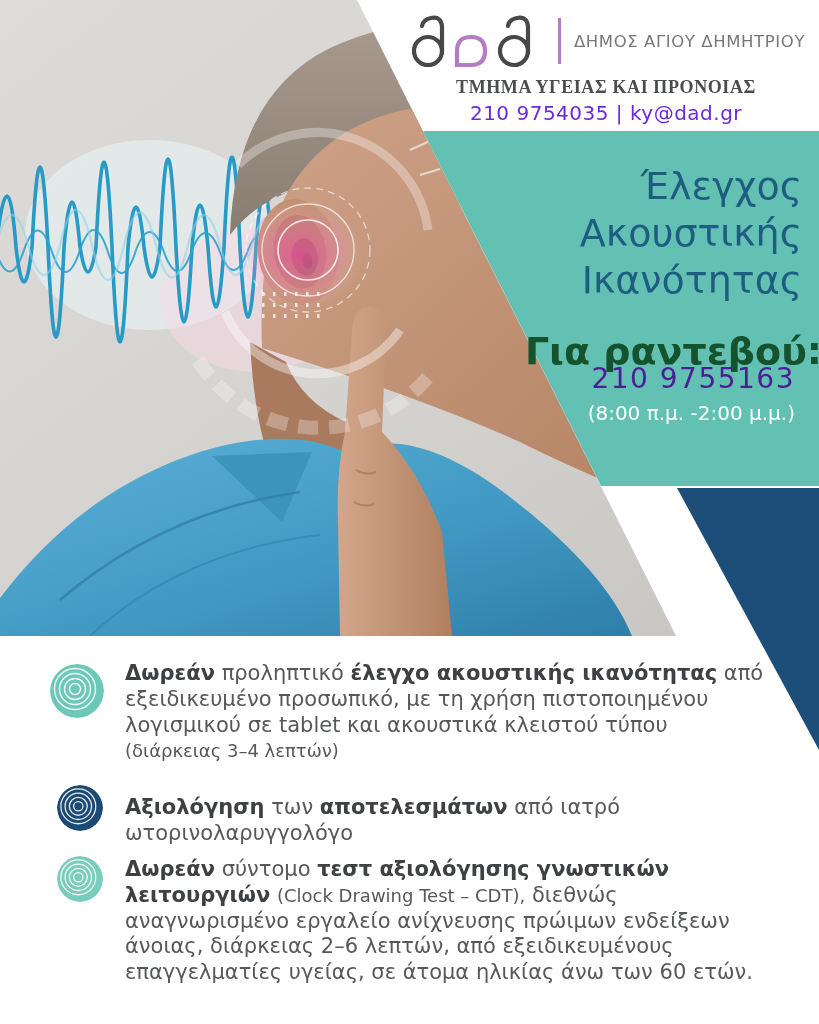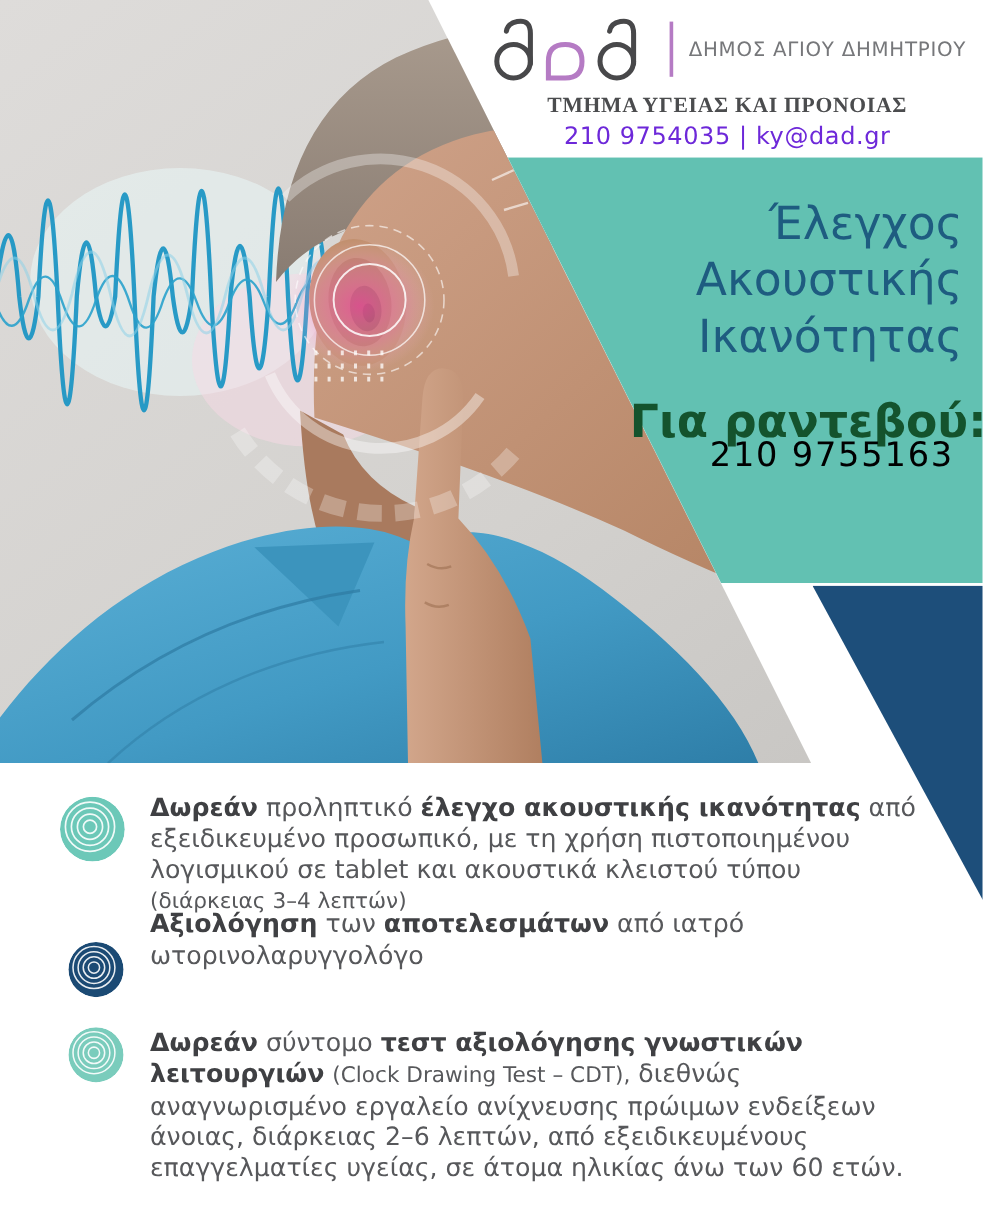--- a/index.html
+++ b/index.html
@@ -31,21 +31,21 @@
            color:#6d28d9;white-space:nowrap;}
 
   
   .hero-title{position:absolute;top:163px;right:29px;text-align:right;
               font-size:38px;line-height:47px;color:#1e5c80;white-space:nowrap;}
   .hero-title .t-light{font-weight:400;}
   .hero-title .t-bold{font-weight:400;}
   .appt-label{position:absolute;top:329px;right:9px;font-size:38px;font-weight:700;
               color:#14532d;white-space:nowrap;}
   .appt-phone{position:absolute;top:362px;right:36px;font-size:28px;letter-spacing:1.5px;
-              color:#000000;white-space:nowrap;}
+              color:#4c1d95;white-space:nowrap;}
   .appt-hours{position:absolute;top:401px;right:36px;font-size:20px;color:#fff;white-space:nowrap;}
 
   
   .bullet-icon{position:absolute;border-radius:50%;}
   .bullet-text{position:absolute;left:125px;font-size:21px;line-height:25.8px;
                color:#57585b;white-space:nowrap;}
   .bullet-text .b{font-weight:700;color:#3f4043;}
   .bullet-text .sm{font-size:18px;}
 </style>
 </head>
@@ -159,20 +159,21 @@
     <div class="contact">210 9754035 | ky@dad.gr</div>
   </div>
 
   <div class="hero-title">
     <div class="t-light">Έλεγχος</div>
     <div class="t-bold">Ακουστικής</div>
     <div class="t-bold">Ικανότητας</div>
   </div>
   <div class="appt-label">Για ραντεβού:</div>
   <div class="appt-phone">210 9755163</div>
+  <div class="appt-hours">(8:00 π.μ. -2:00 μ.μ.)</div>
 
   <svg class="bullet-icon" style="left:50px;top:664px" width="54" height="54" viewBox="0 0 54 54">
     <circle cx="27" cy="27" r="27" fill="#6cc8b8"></circle>
     <g fill="none" stroke="#ffffff" stroke-width="1.4" opacity="0.9">
       <circle cx="25" cy="25" r="5.5"></circle>
         <circle cx="25" cy="25" r="10.5"></circle>
       <circle cx="25" cy="25" r="15.5"></circle>
         <circle cx="25" cy="25" r="20.5"></circle>
     </g>
   </svg>
@@ -180,21 +181,21 @@
 
   <svg class="bullet-icon" style="left:57px;top:785px" width="46" height="46" viewBox="0 0 54 54">
     <circle cx="27" cy="27" r="27" fill="#1b4a74"></circle>
     <g fill="none" stroke="#ffffff" stroke-width="1.5" opacity="0.9">
       <circle cx="25" cy="25" r="5.5"></circle>
         <circle cx="25" cy="25" r="10.5"></circle>
       <circle cx="25" cy="25" r="15.5"></circle>
         <circle cx="25" cy="25" r="20.5"></circle>
     </g>
   </svg>
-  <div class="bullet-text" style="top:758px"><span class="b">Αξιολόγηση</span><span> των </span><span class="b">αποτελεσμάτων</span><span> από ιατρό</span><br><span>ωτορινολαρυγγολόγο</span></div>
+  <div class="bullet-text" style="top:795px"><span class="b">Αξιολόγηση</span><span> των </span><span class="b">αποτελεσμάτων</span><span> από ιατρό</span><br><span>ωτορινολαρυγγολόγο</span></div>
 
   <svg class="bullet-icon" style="left:57px;top:856px" width="46" height="46" viewBox="0 0 54 54">
     <circle cx="27" cy="27" r="27" fill="#7accbc"></circle>
     <g fill="none" stroke="#ffffff" stroke-width="1.5" opacity="0.9">
       <circle cx="25" cy="25" r="5.5"></circle>
         <circle cx="25" cy="25" r="10.5"></circle>
       <circle cx="25" cy="25" r="15.5"></circle>
         <circle cx="25" cy="25" r="20.5"></circle>
     </g>
   </svg>

